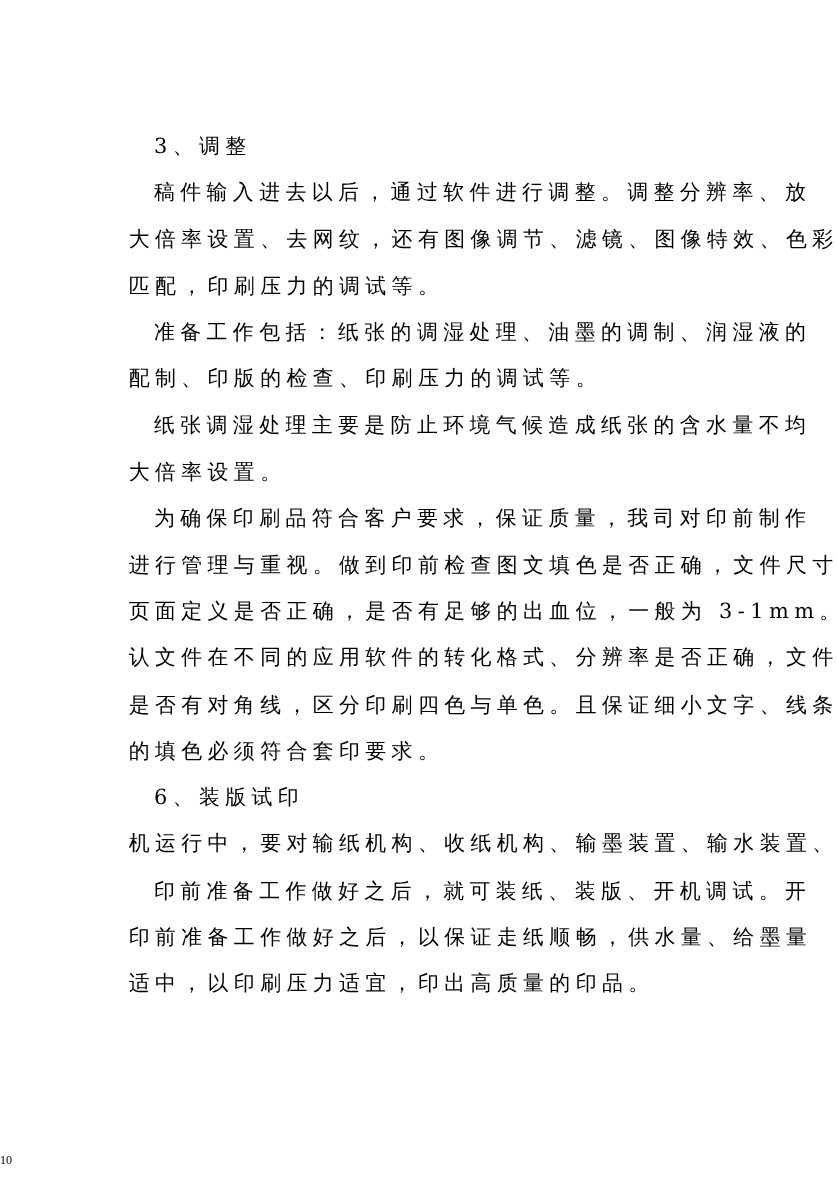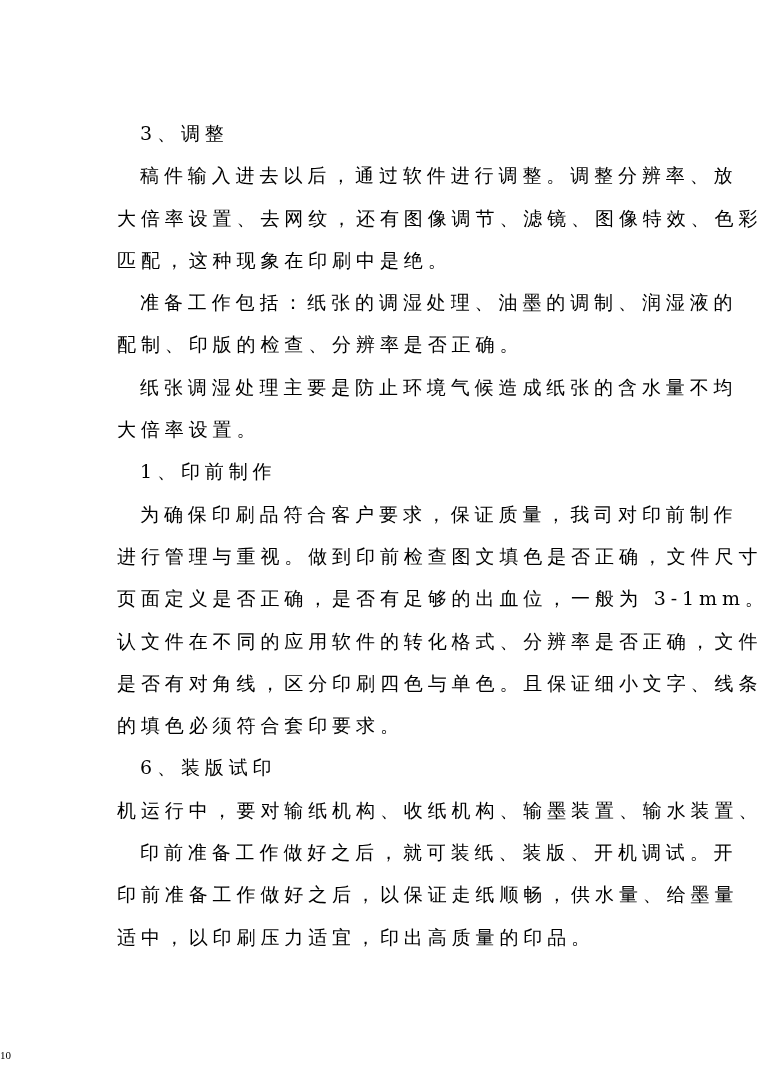--- a/index.html
+++ b/index.html
@@ -53,29 +53,28 @@
 </head>
 <body>
 
 <div class="page">
   <div class="content">
 
     <div class="line indent">3、调整</div>
 
     <div class="line indent">稿件输入进去以后，通过软件进行调整。调整分辨率、放</div>
     <div class="line">大倍率设置、去网纹，还有图像调节、滤镜、图像特效、色彩</div>
-    <div class="line">匹配，这种现象在印刷中是绝。</div>
+    <div class="line">匹配，印刷压力的调试等。</div>
 
     <div class="line indent">准备工作包括：纸张的调湿处理、油墨的调制、润湿液的</div>
-    <div class="line">配制、印版的检查、分辨率是否正确。</div>
+    <div class="line">配制、印版的检查、印刷压力的调试等。</div>
 
     <div class="line indent">纸张调湿处理主要是防止环境气候造成纸张的含水量不均</div>
     <div class="line">大倍率设置。</div>
 
-    <div class="line indent">1、印前制作</div>
 
     <div class="line indent">为确保印刷品符合客户要求，保证质量，我司对印前制作</div>
     <div class="line">进行管理与重视。做到印前检查图文填色是否正确，文件尺寸、</div>
     <div class="line">页面定义是否正确，是否有足够的出血位，一般为 3-1mm。确</div>
     <div class="line">认文件在不同的应用软件的转化格式、分辨率是否正确，文件</div>
     <div class="line">是否有对角线，区分印刷四色与单色。且保证细小文字、线条</div>
     <div class="line">的填色必须符合套印要求。</div>
 
     <div class="line indent">6、装版试印</div>
 

